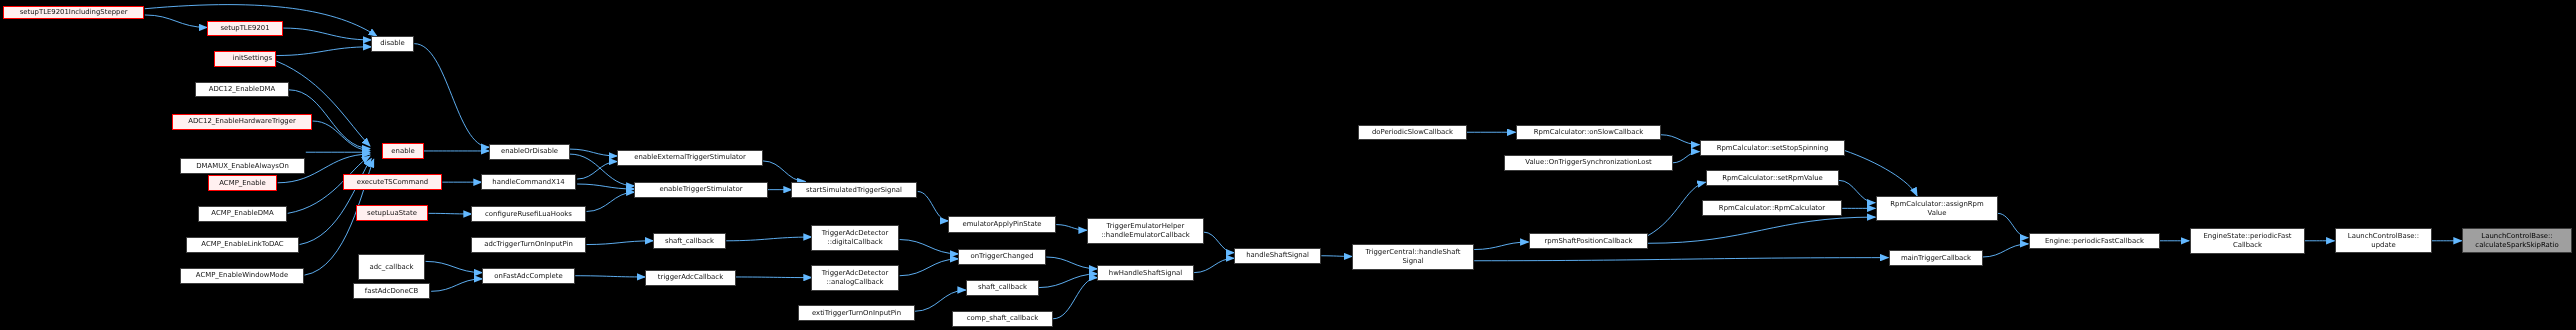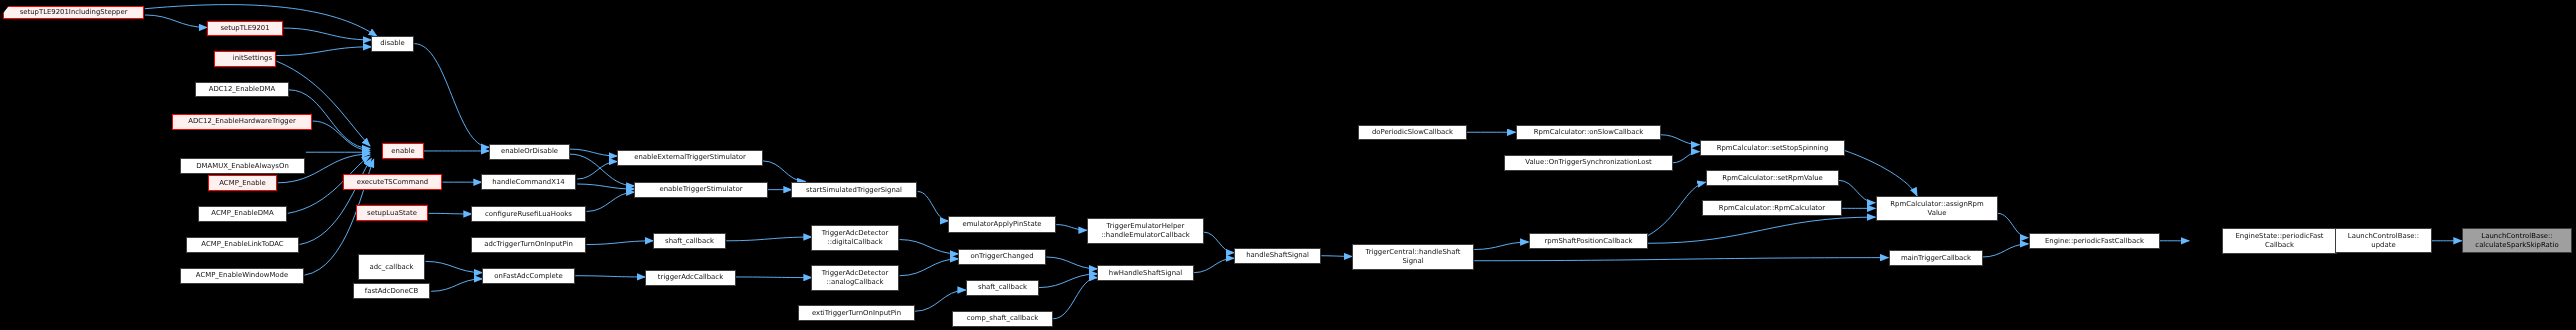--- a/index.html
+++ b/index.html
@@ -5,21 +5,20 @@
   html, body { margin: 0; padding: 0; }
   body {
     font-family: "DejaVu Sans", "Liberation Sans", sans-serif;
     background: #000;
   }
   #graph {
     position: relative;
     width: 2576px;
     height: 330px;
     overflow: hidden;
-    border-radius: 26px;
   }
   #edges {
     position: absolute;
     left: 0; top: 0;
     width: 2576px; height: 330px;
   }
   .edge {
     fill: none;
     stroke-width: 1.5px;
   }
@@ -152,20 +151,20 @@
     <div class="node normal" style="left: 1516px; top: 125px; width: 145px; height: 15px;">RpmCalculator::onSlowCallback</div>
     <div class="node normal" style="left: 1504px; top: 155px; width: 169px; height: 15.6px;">Value::OnTriggerSynchronizationLost</div>
     <div class="node normal" style="left: 1529px; top: 233px; width: 119px; height: 16px;">rpmShaftPositionCallback</div>
     <div class="node normal" style="left: 1700px; top: 140px; width: 145px; height: 16px;">RpmCalculator::setStopSpinning</div>
     <div class="node normal" style="left: 1706px; top: 170px; width: 133px; height: 16px;">RpmCalculator::setRpmValue</div>
     <div class="node normal" style="left: 1702px; top: 200px; width: 140px; height: 16px;">RpmCalculator::RpmCalculator</div>
     <div class="node normal" style="left: 1876px; top: 196px; width: 122px; height: 25px;">RpmCalculator::assignRpm
 Value</div>
     <div class="node normal" style="left: 1889px; top: 250px; width: 94px; height: 16px;">mainTriggerCallback</div>
     <div class="node normal" style="left: 2029px; top: 233px; width: 131px; height: 16px;">Engine::periodicFastCallback</div>
-    <div class="node normal" style="left: 2190px; top: 228px; width: 115px; height: 25.6px; margin-left: 32px;">EngineState::periodicFast
+    <div class="node normal" style="left: 2190px; top: 228px; width: 115px; height: 25.6px;">EngineState::periodicFast
 Callback</div>
     <div class="node normal" style="left: 2335px; top: 228px; width: 97px; height: 25px;">LaunchControlBase::
 update</div>
     <div class="node gray" style="left: 2462px; top: 228px; width: 110px; height: 25px;">LaunchControlBase::
 calculateSparkSkipRatio</div>
   </div>
 
 
 </body></html>

